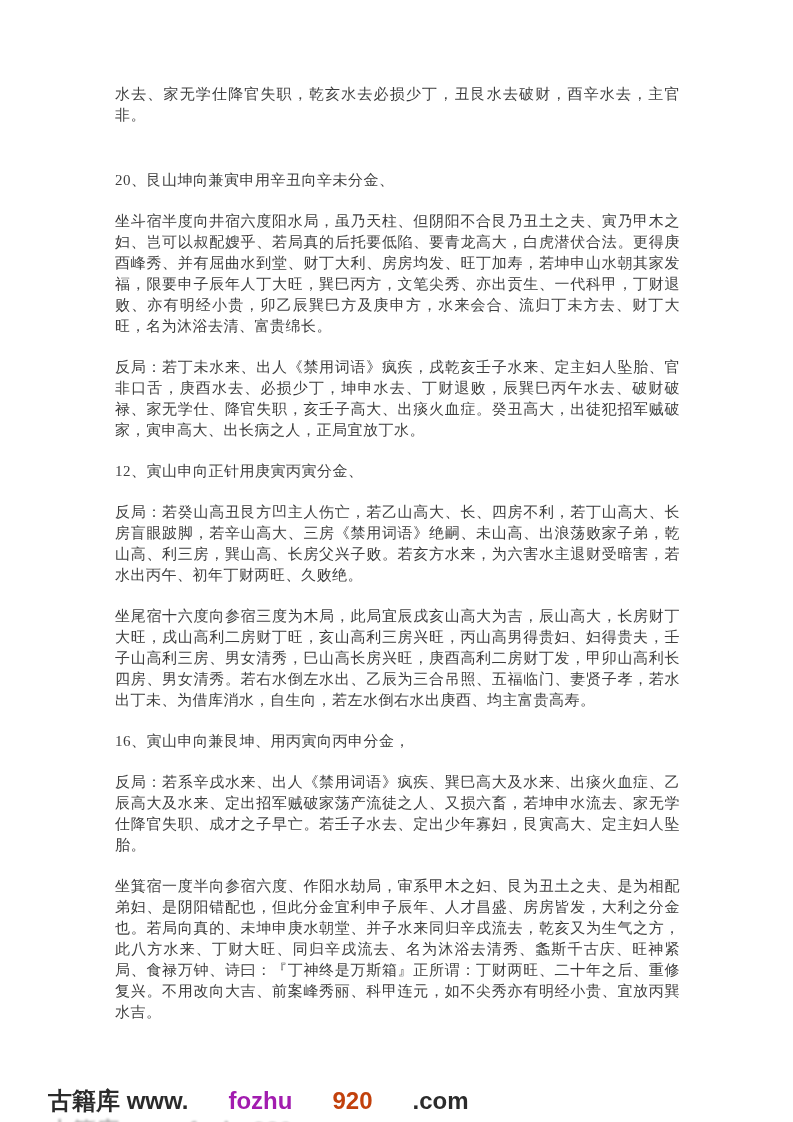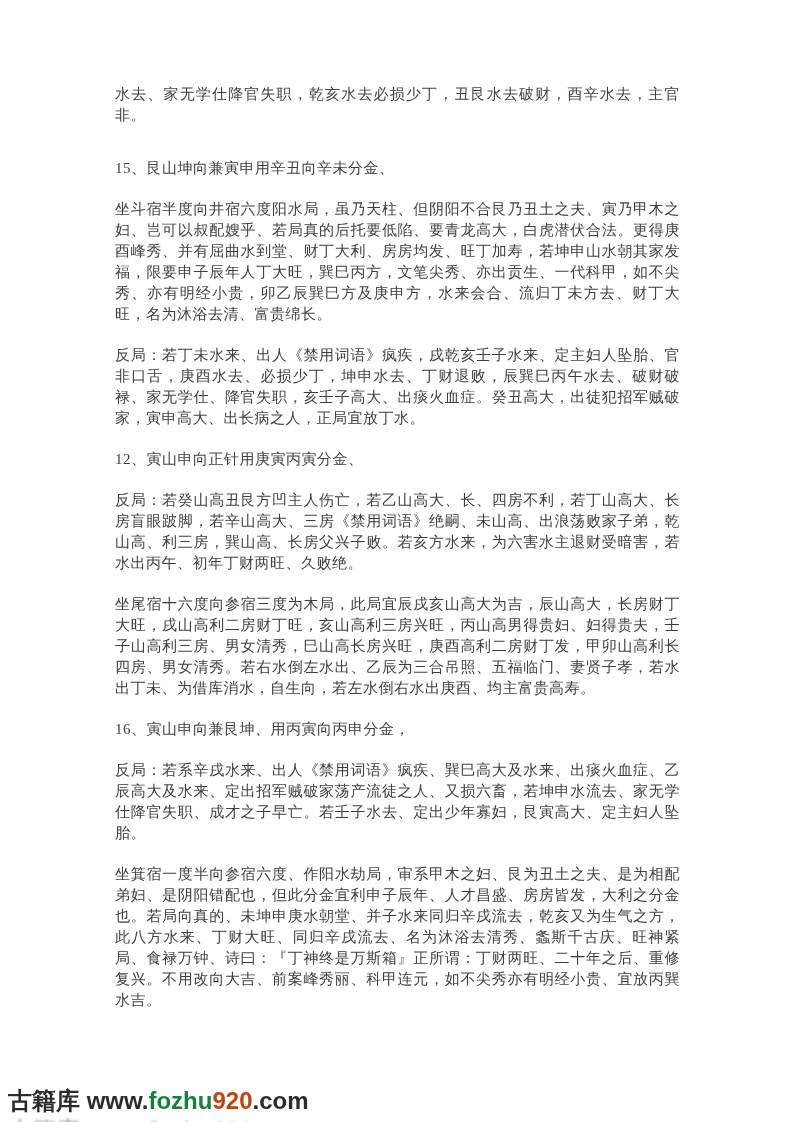--- a/index.html
+++ b/index.html
@@ -23,21 +23,21 @@
     color: #3e3e3e;
     font-size: 15px;
     line-height: 21px;
     text-align: justify;
     letter-spacing: 0.5px;
   }
   .content p {
     margin: 0 0 20px 0;
   }
   .content p.first-block {
-    margin-bottom: 32px;
+    margin-bottom: 44px;
   }
   .watermark {
     position: absolute;
     left: 8px;
     bottom: 8px;
     font-family: "Liberation Sans", "DejaVu Sans", sans-serif;
     font-weight: bold;
     font-size: 24px;
     line-height: 26px;
     white-space: nowrap;
@@ -49,41 +49,41 @@
     height: 24px;
     overflow: hidden;
     opacity: 0.28;
     font-family: "Liberation Sans", "DejaVu Sans", sans-serif;
     font-weight: bold;
     font-size: 24px;
     line-height: 26px;
     white-space: nowrap;
     filter: blur(1px);
   }
-  .wm-seg { display: inline; }
+  .wm-seg { display: inline; margin-left: 40px; }
 </style>
 </head>
 <body>
 
 <div class="page">
 
   <div class="content">
     <p class="first-block">水去、家无学仕降官失职，乾亥水去必损少丁，丑艮水去破财，酉辛水去，主官非。</p>
-    <p>15、艮山坤向兼寅申用辛丑向辛未分金、</p>
-    <p>坐斗宿半度向井宿六度阳水局，虽乃天柱、但阴阳不合艮乃丑土之夫、寅乃甲木之妇、岂可以叔配嫂乎、若局真的后托要低陷、要青龙高大，白虎潜伏合法。更得庚酉峰秀、并有屈曲水到堂、财丁大利、房房均发、旺丁加寿，若坤申山水朝其家发福，限要申子辰年人丁大旺，巽巳丙方，文笔尖秀、亦出贡生、一代科甲，如不尖秀、亦有明经小贵，卯乙辰巽巳方及庚申方，水来会合、流归丁未方去、财丁大旺，名为沐浴去清、富贵绵长。</p>
+    <p>20、艮山坤向兼寅申用辛丑向辛未分金、</p>
+    <p>坐斗宿半度向井宿六度阳水局，虽乃天柱、但阴阳不合艮乃丑土之夫、寅乃甲木之妇、岂可以叔配嫂乎、若局真的后托要低陷、要青龙高大，白虎潜伏合法。更得庚酉峰秀、并有屈曲水到堂、财丁大利、房房均发、旺丁加寿，若坤申山水朝其家发福，限要申子辰年人丁大旺，巽巳丙方，文笔尖秀、亦出贡生、一代科甲，丁财退败、亦有明经小贵，卯乙辰巽巳方及庚申方，水来会合、流归丁未方去、财丁大旺，名为沐浴去清、富贵绵长。</p>
     <p>反局：若丁未水来、出人《禁用词语》疯疾，戌乾亥壬子水来、定主妇人坠胎、官非口舌，庚酉水去、必损少丁，坤申水去、丁财退败，辰巽巳丙午水去、破财破禄、家无学仕、降官失职，亥壬子高大、出痰火血症。癸丑高大，出徒犯招军贼破家，寅申高大、出长病之人，正局宜放丁水。</p>
     <p>12、寅山申向正针用庚寅丙寅分金、</p>
     <p>反局：若癸山高丑艮方凹主人伤亡，若乙山高大、长、四房不利，若丁山高大、长房盲眼跛脚，若辛山高大、三房《禁用词语》绝嗣、未山高、出浪荡败家子弟，乾山高、利三房，巽山高、长房父兴子败。若亥方水来，为六害水主退财受暗害，若水出丙午、初年丁财两旺、久败绝。</p>
     <p>坐尾宿十六度向参宿三度为木局，此局宜辰戌亥山高大为吉，辰山高大，长房财丁大旺，戌山高利二房财丁旺，亥山高利三房兴旺，丙山高男得贵妇、妇得贵夫，壬子山高利三房、男女清秀，巳山高长房兴旺，庚酉高利二房财丁发，甲卯山高利长四房、男女清秀。若右水倒左水出、乙辰为三合吊照、五福临门、妻贤子孝，若水出丁未、为借库消水，自生向，若左水倒右水出庚酉、均主富贵高寿。</p>
     <p>16、寅山申向兼艮坤、用丙寅向丙申分金，</p>
     <p>反局：若系辛戌水来、出人《禁用词语》疯疾、巽巳高大及水来、出痰火血症、乙辰高大及水来、定出招军贼破家荡产流徒之人、又损六畜，若坤申水流去、家无学仕降官失职、成才之子早亡。若壬子水去、定出少年寡妇，艮寅高大、定主妇人坠胎。</p>
     <p>坐箕宿一度半向参宿六度、作阳水劫局，审系甲木之妇、艮为丑土之夫、是为相配弟妇、是阴阳错配也，但此分金宜利申子辰年、人才昌盛、房房皆发，大利之分金也。若局向真的、未坤申庚水朝堂、并子水来同归辛戌流去，乾亥又为生气之方，此八方水来、丁财大旺、同归辛戌流去、名为沐浴去清秀、螽斯千古庆、旺神紧局、食禄万钟、诗曰：『丁神终是万斯箱』正所谓：丁财两旺、二十年之后、重修复兴。不用改向大吉、前案峰秀丽、科甲连元，如不尖秀亦有明经小贵、宜放丙巽水吉。</p>
   </div>
 
   <div class="watermark">
-    <span class="wm-seg" style="color: rgb(43, 43, 43);">古籍库 www.</span><span class="wm-seg" style="color: #15803d;">fozhu</span><span class="wm-seg" style="color: #c2410c;">920</span><span class="wm-seg" style="color: rgb(43, 43, 43); text-align: right;">.com</span>
+    <span class="wm-seg" style="color: rgb(43, 43, 43);">古籍库 www.</span><span class="wm-seg" style="color: #a21caf;">fozhu</span><span class="wm-seg" style="color: #c2410c;">920</span><span class="wm-seg" style="color: rgb(43, 43, 43); text-align: right;">.com</span>
   </div>
 
   <div class="watermark-ghost">
     <span class="wm-seg">古籍库 www.fozhu920.com</span>
   </div>
 
 </div>
 
 </body></html>

